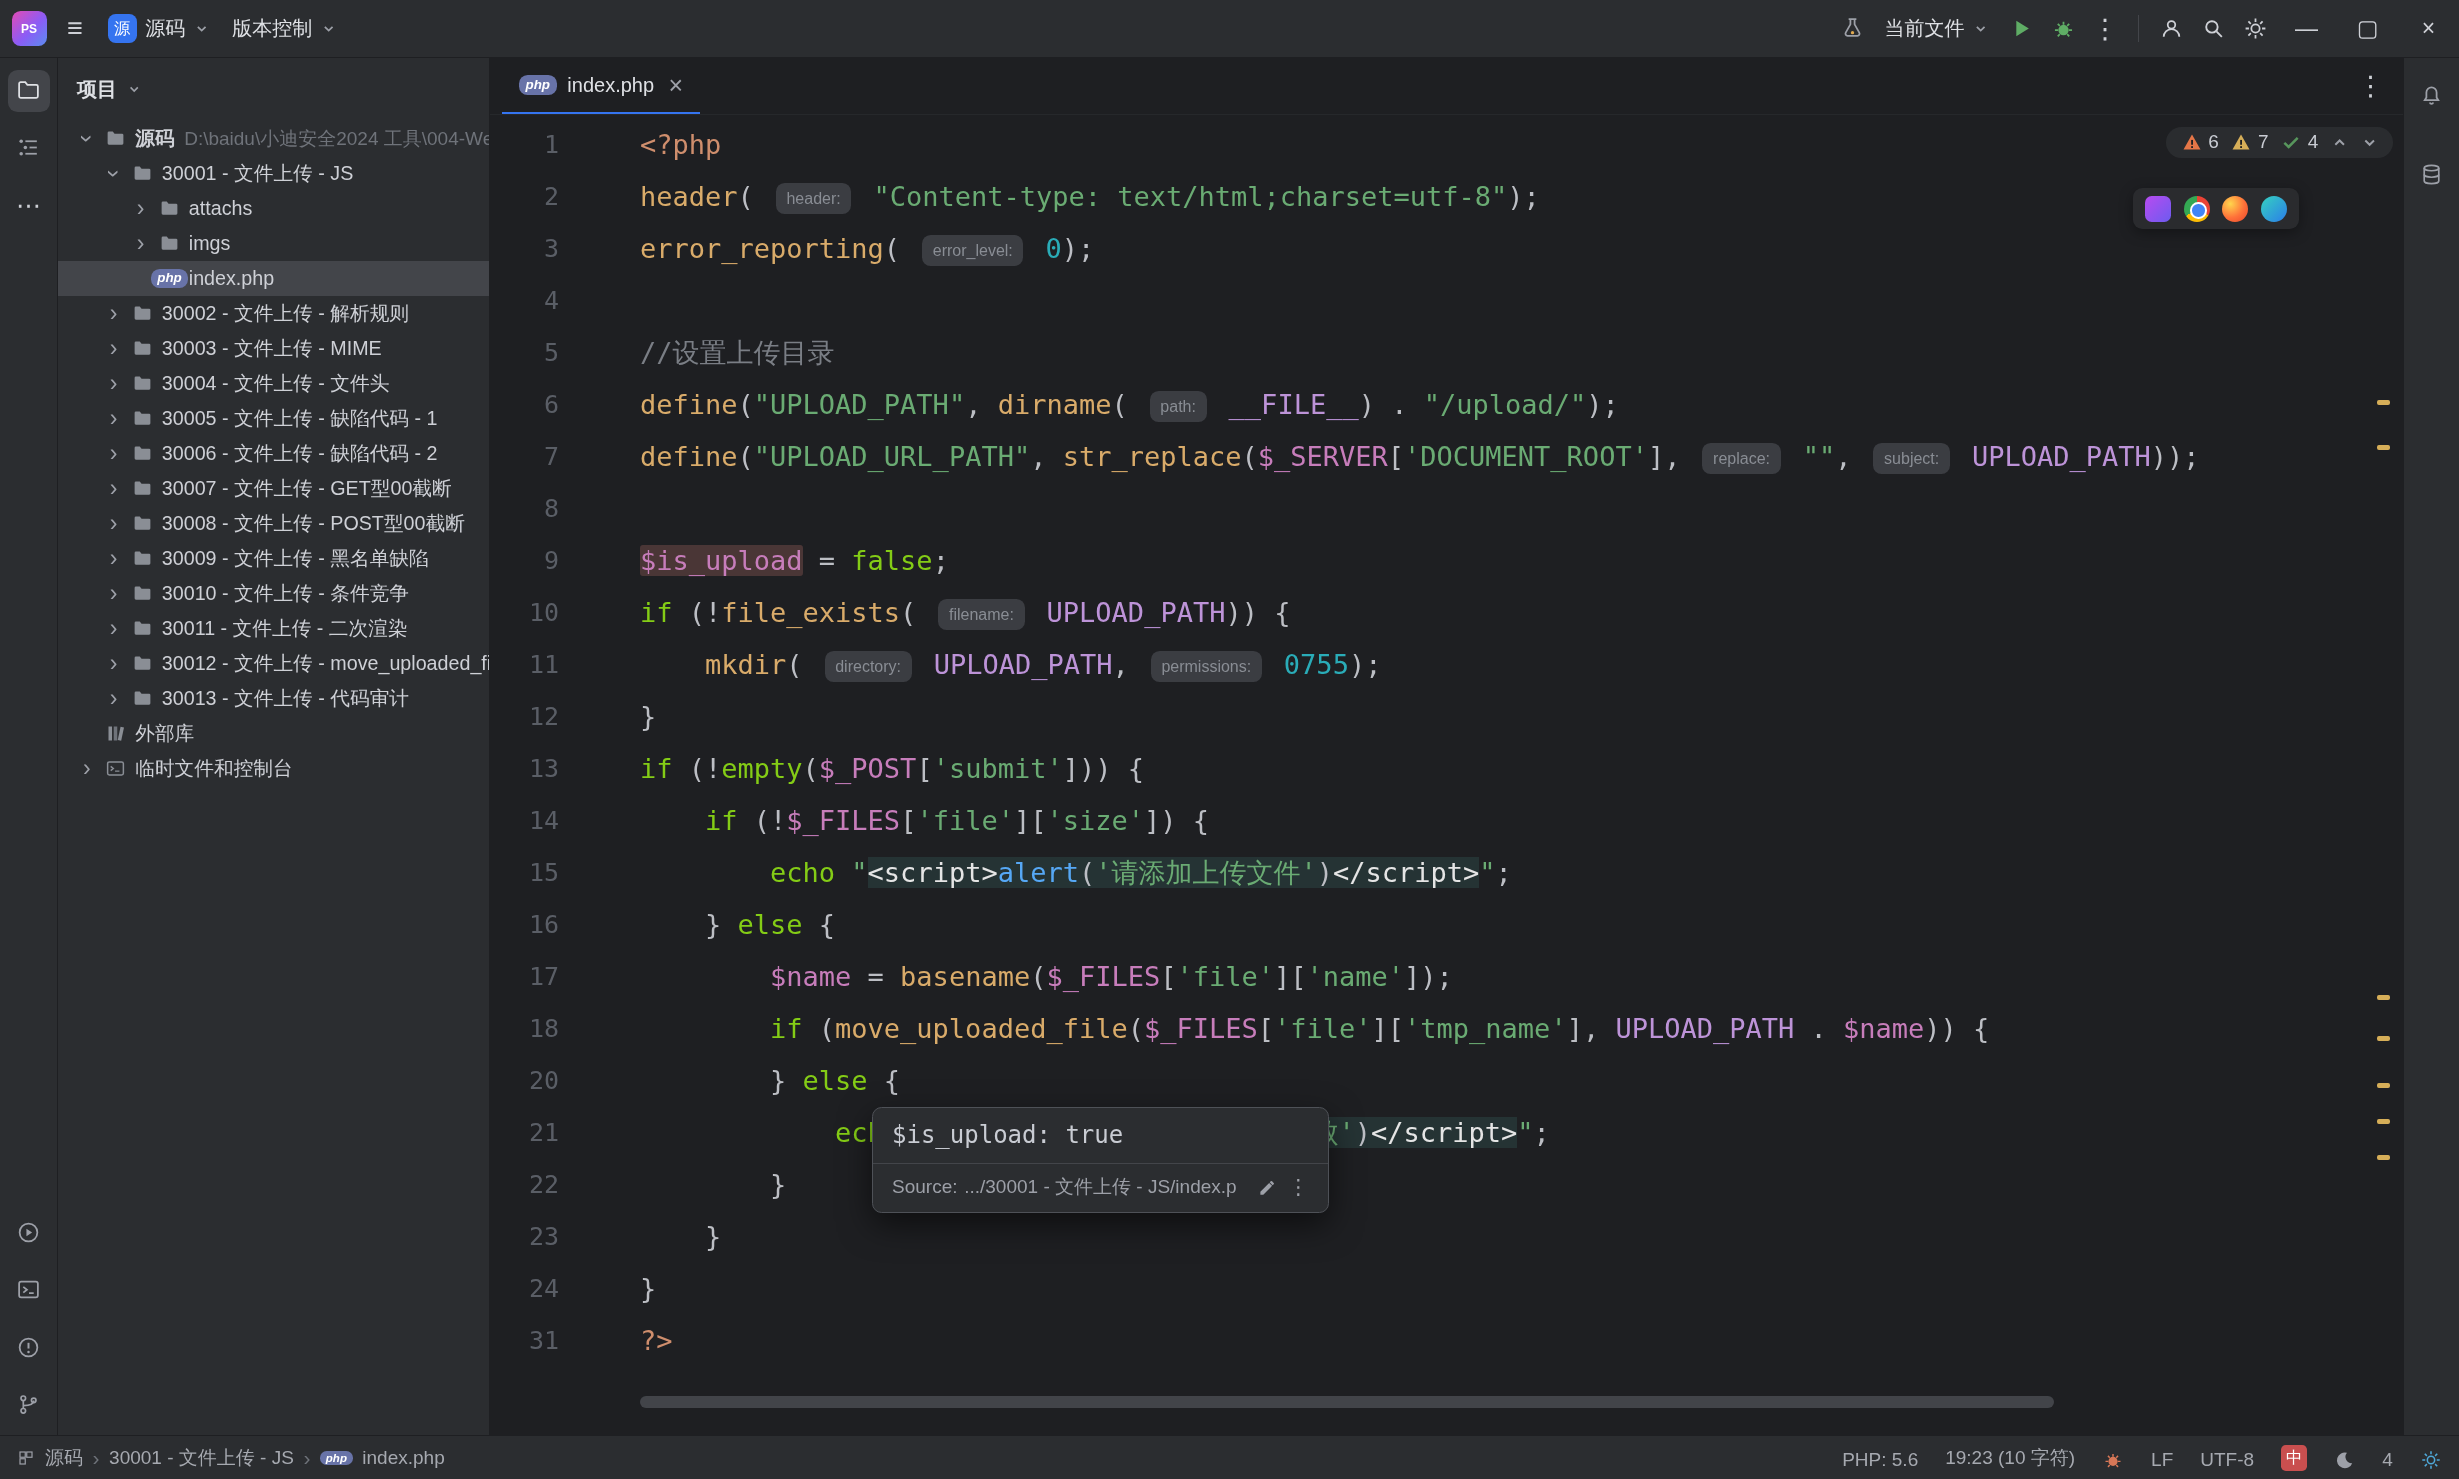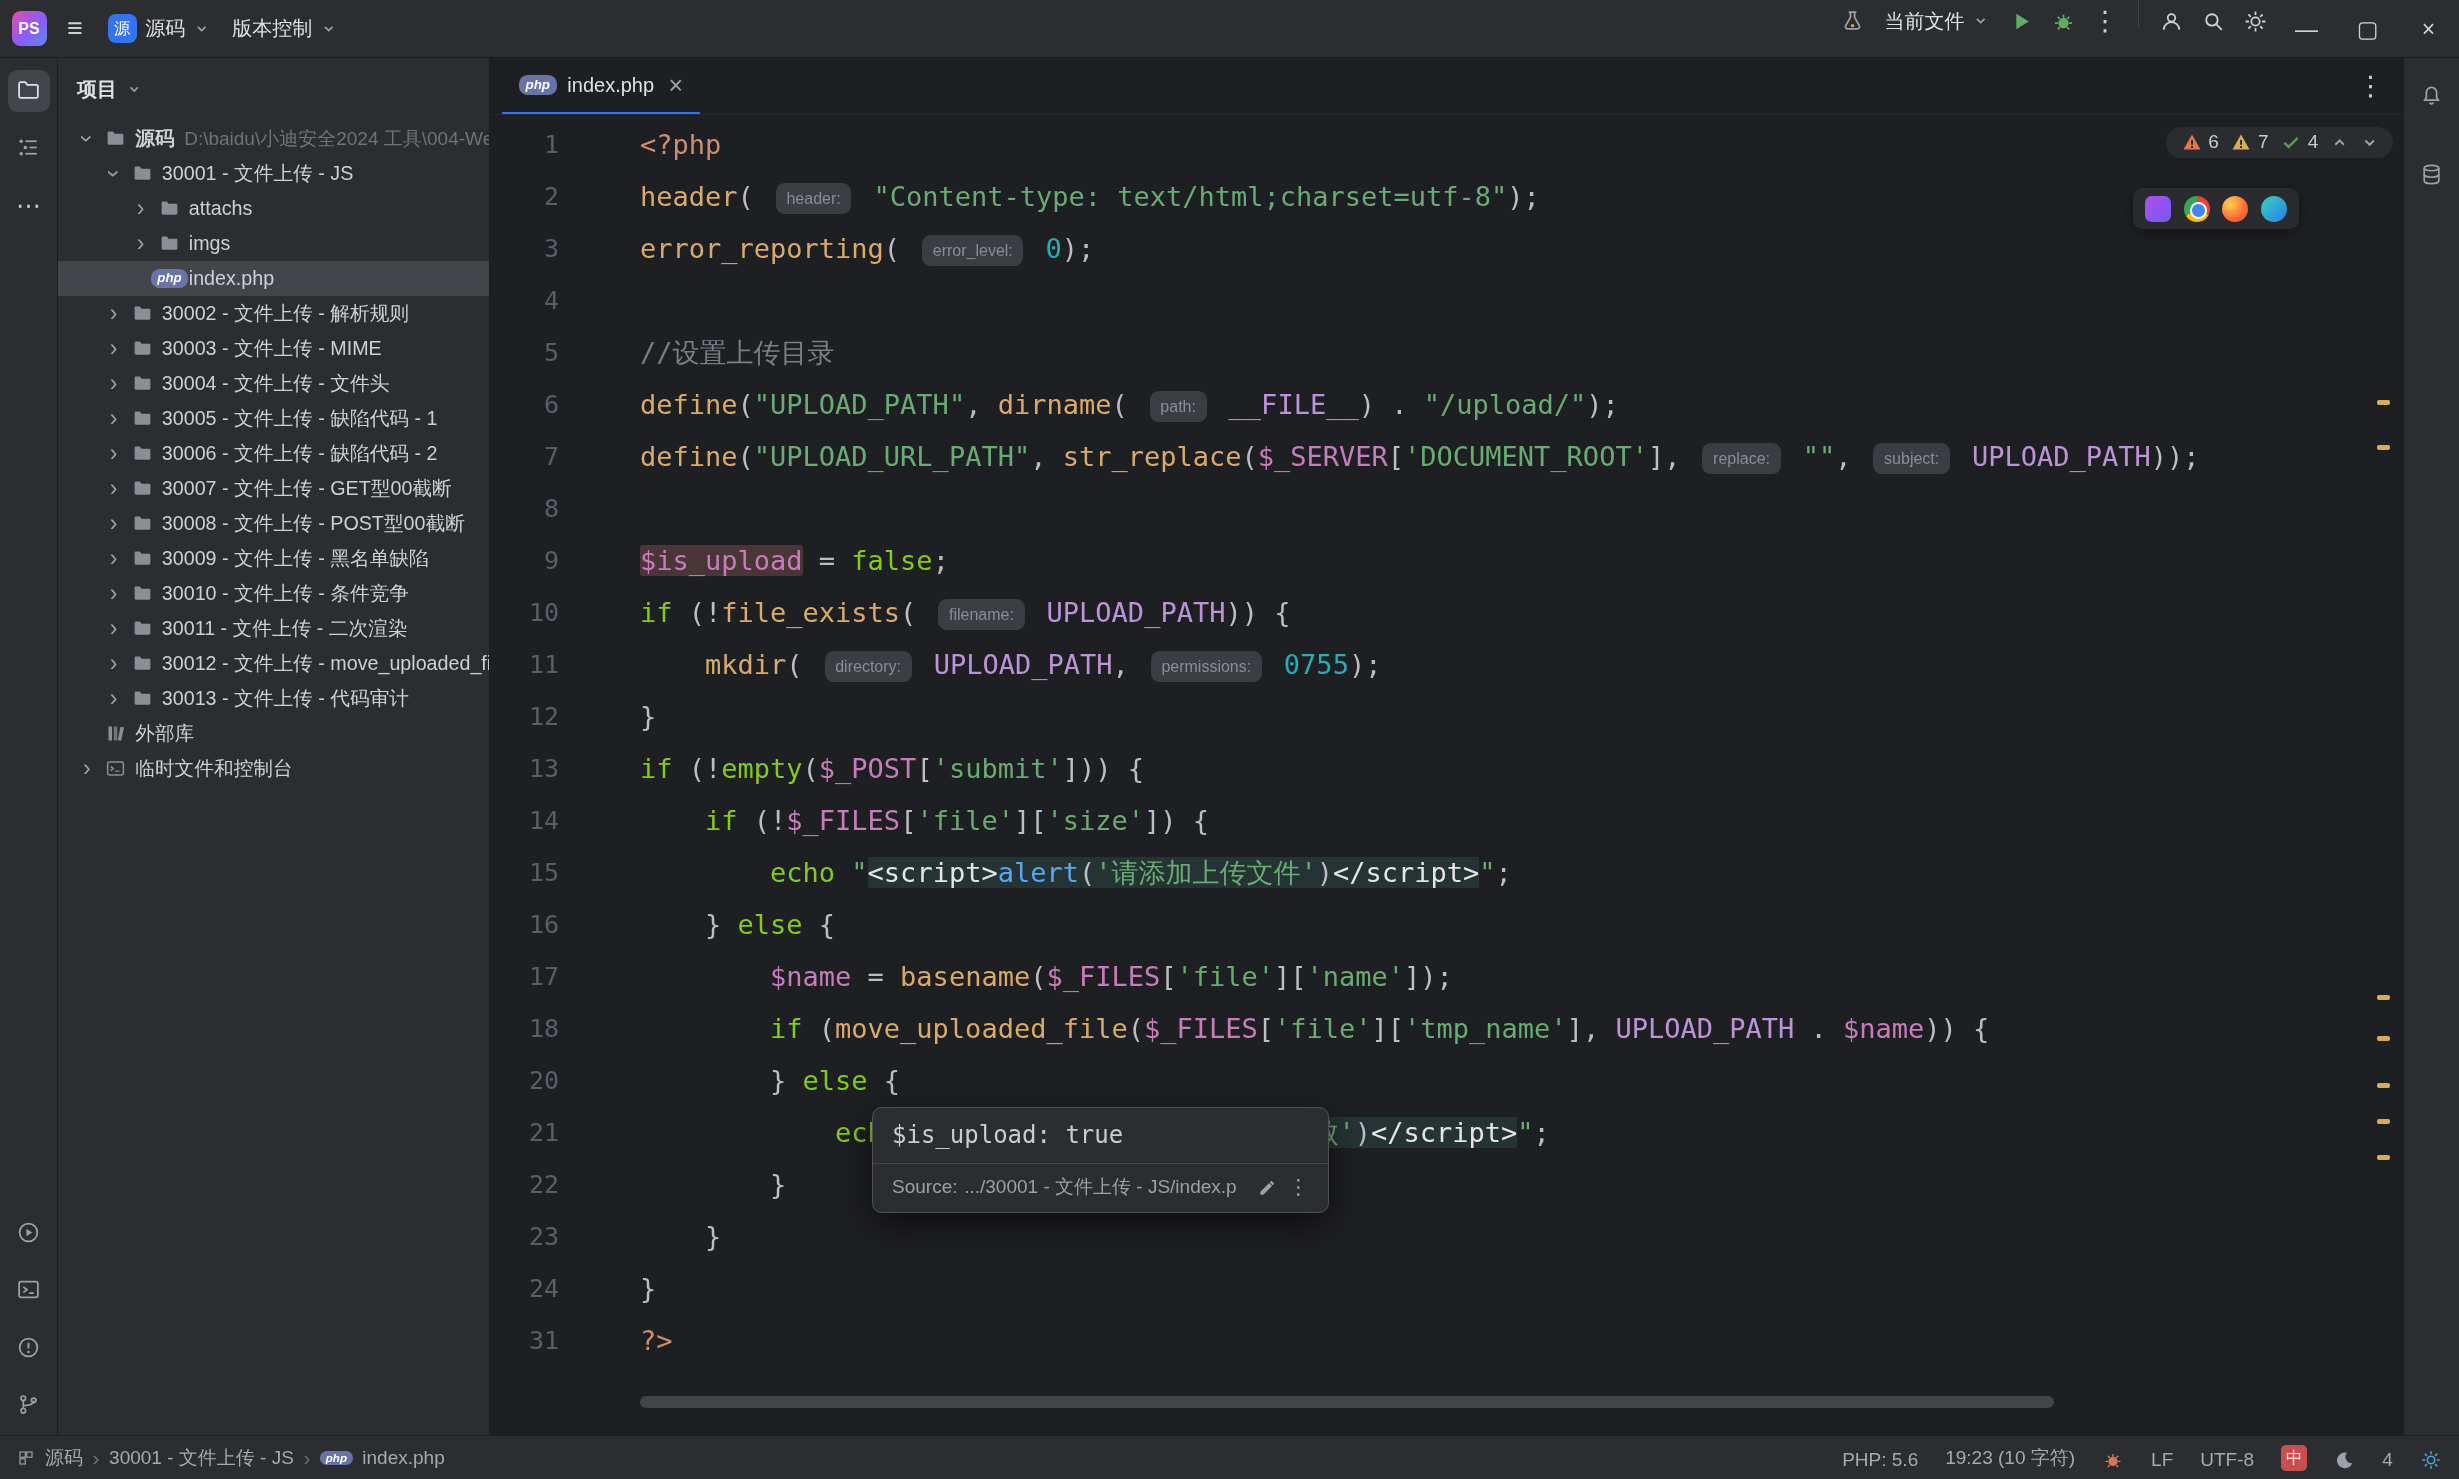--- a/index.html
+++ b/index.html
@@ -5,28 +5,28 @@
   *{box-sizing:border-box;margin:0;padding:0}
   html,body{width:2459px;height:1479px;overflow:hidden;background:#1e1f22;
     font-family:"Liberation Sans",sans-serif;color:#bcbec4;-webkit-font-smoothing:antialiased}
   .app{width:2459px;height:1479px;display:flex;flex-direction:column}
 
   
   .titlebar{height:58px;background:#2b2d30;border-bottom:1px solid #1e1f22;
     display:flex;align-items:center;padding:0 0 0 11.5px;flex:0 0 auto}
   .logo{width:35px;height:35px;border-radius:8.6px;margin-right:7.7px;
     background:linear-gradient(135deg,#e24bb5 0%,#8b5cf6 55%,#5b8def 100%);
-    color:#fff;font-size:16px;font-weight:bold;display:flex;align-items:center;justify-content:center}
+    color:#fff;font-size:12px;font-weight:bold;display:flex;align-items:center;justify-content:center}
   .tb-btn{height:42px;min-width:42px;border-radius:9.6px;display:flex;align-items:center;
     justify-content:center;color:#ced0d6;font-size:27px;cursor:default}
   .chip{display:flex;align-items:center;gap:8.6px;height:42px;padding:0 11.5px;border-radius:9.6px;
     font-size:20px;color:#dfe1e5;white-space:nowrap}
   .proj-badge{width:29px;height:29px;border-radius:7.7px;background:#3574f0;color:#fff;
     font-size:16.3px;display:flex;align-items:center;justify-content:center}
-  .tb-right{margin-left:auto;display:flex;height:100%}
+  .tb-right{margin-left:auto;display:flex;align-items:center;height:100%}
   .sep{width:1px;height:27px;background:#43454a;margin:0 11.5px}
   .win-btn{width:61px;height:58px;display:flex;align-items:center;justify-content:center;
     color:#ced0d6;font-size:23px}
 
   
   .main{flex:1;display:flex;min-height:0}
   .left-stripe{width:58px;background:#2b2d30;border-right:1px solid #1e1f22;
     display:flex;flex-direction:column;align-items:center;padding:11.5px 0 9.6px;gap:15.4px;flex:0 0 auto}
   .stripe-btn{width:42px;height:42px;border-radius:9.6px;display:flex;align-items:center;
     justify-content:center;color:#ced0d6;font-size:25px}

